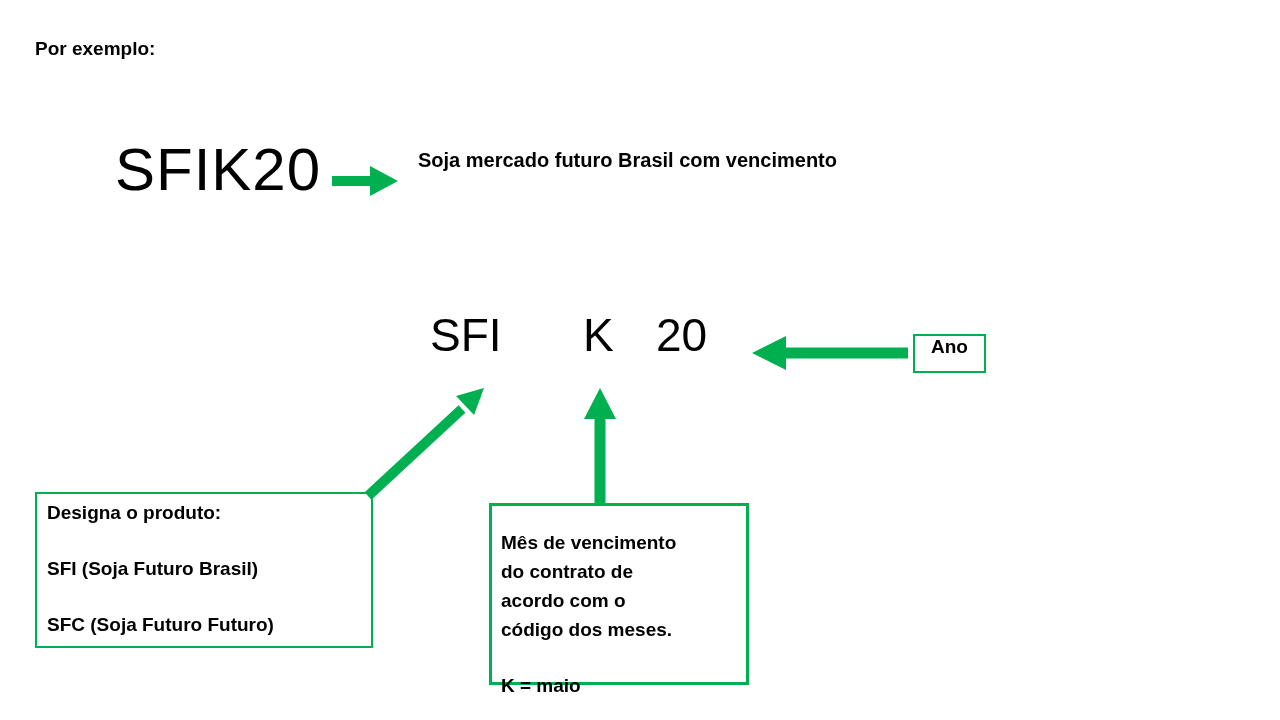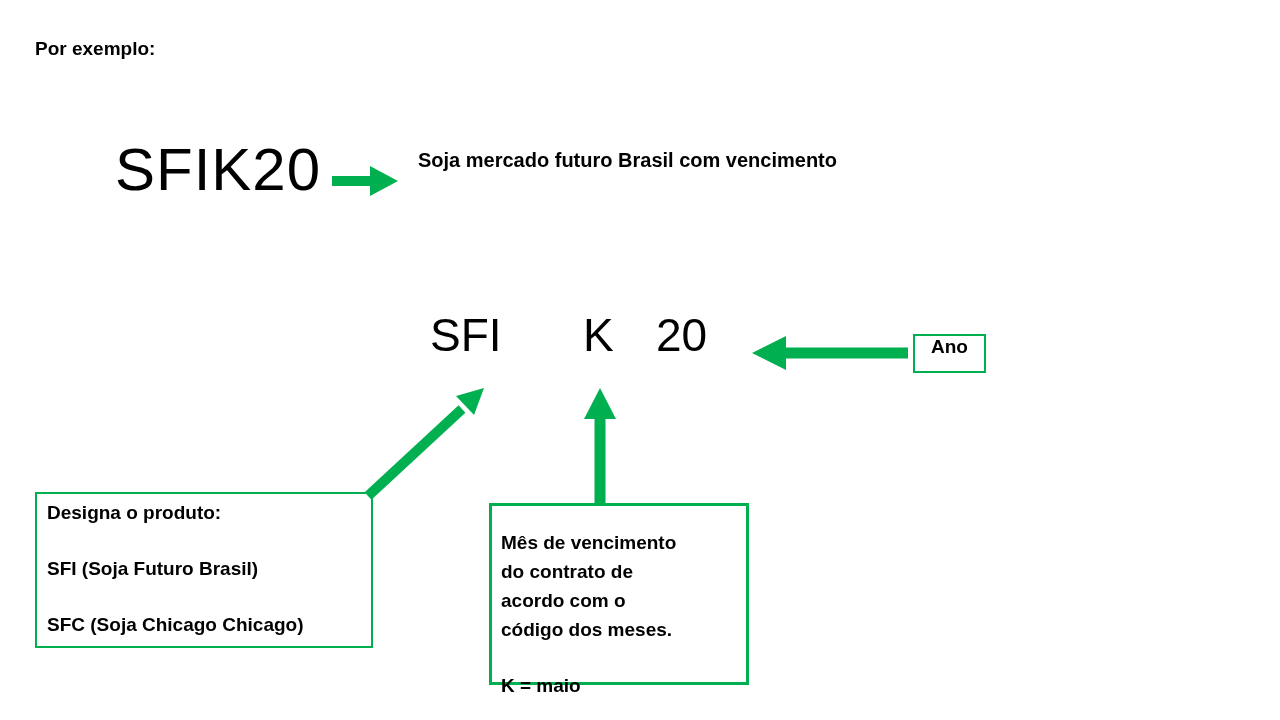--- a/index.html
+++ b/index.html
@@ -110,21 +110,21 @@
 <div class="abs bigcode k">K</div>
 <div class="abs bigcode y20">20</div>
 
 <div class="abs greenbox ano-box">
   <span>Ano</span>
 </div>
 
 <div class="abs greenbox product-box">
   <div>Designa o produto:</div>
   <div>SFI (Soja Futuro Brasil)</div>
-  <div>SFC (Soja Chicago Chicago)</div>
+  <div>SFC (Soja Futuro Futuro)</div>
 </div>
 
 <div class="abs greenbox month-box">
   <div class="line">Mês de vencimento</div>
   <div class="line">do contrato de</div>
   <div class="line">acordo com o</div>
   <div class="line">código dos meses.</div>
   <div class="footer">K = maio</div>
 </div>
 

